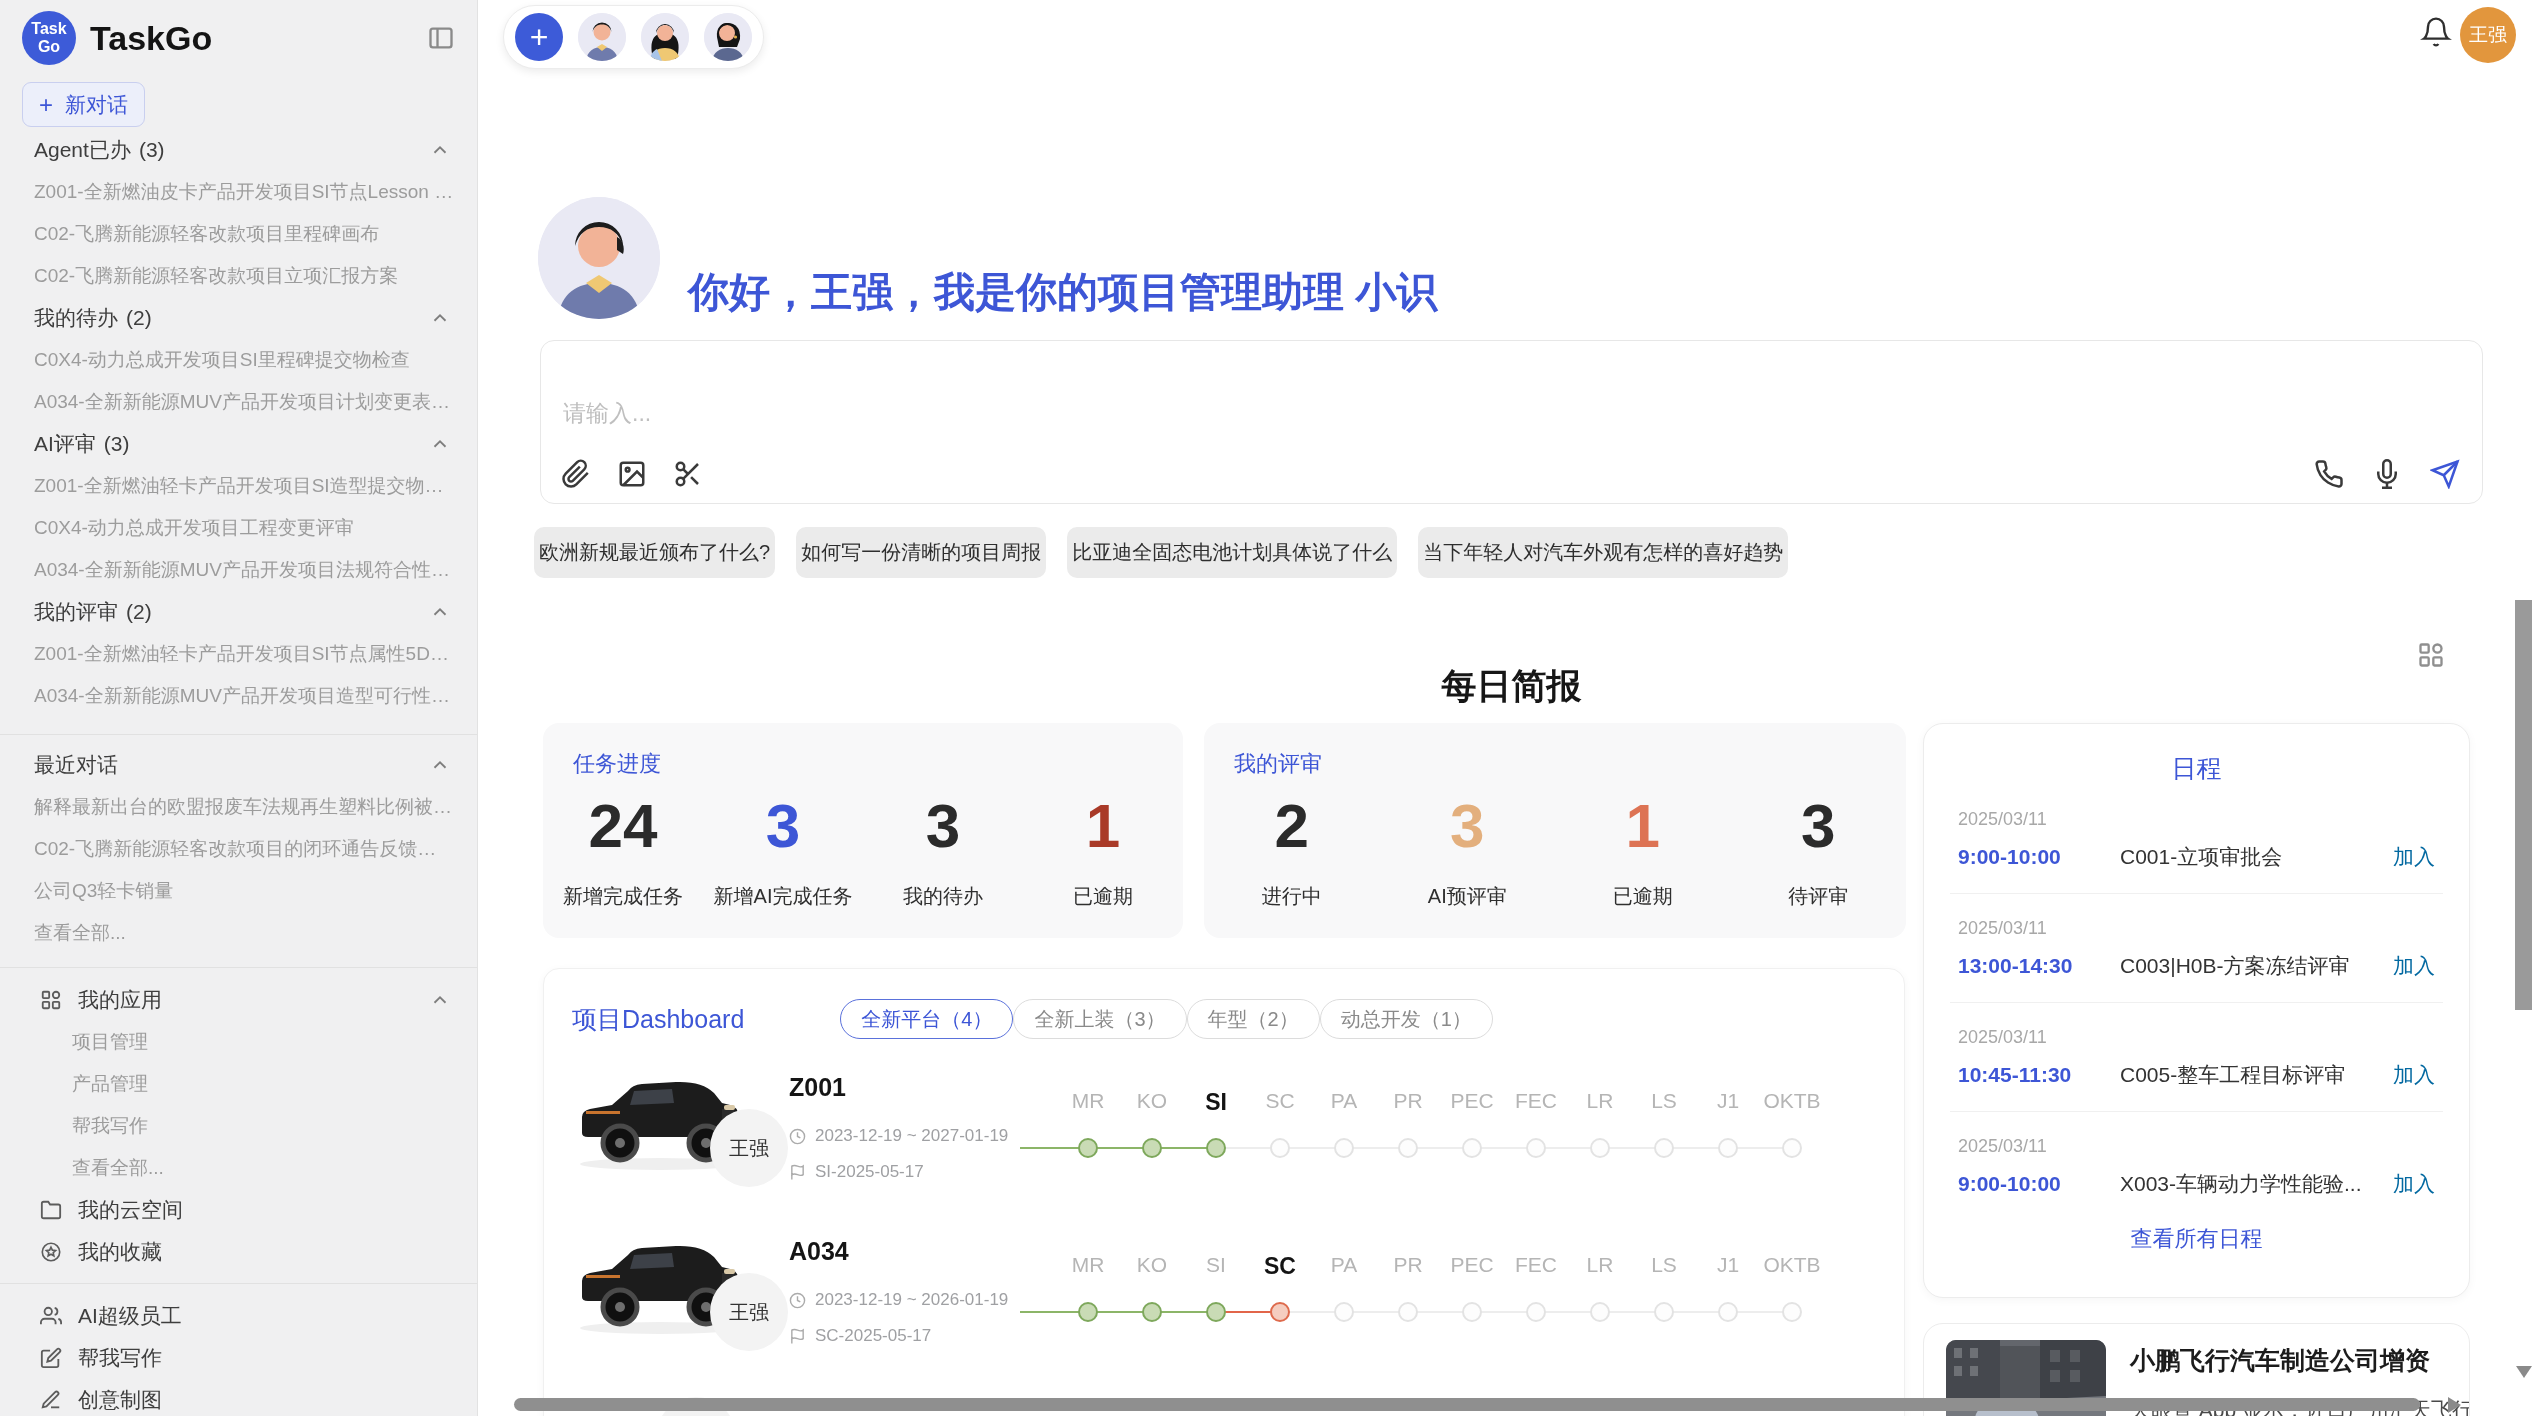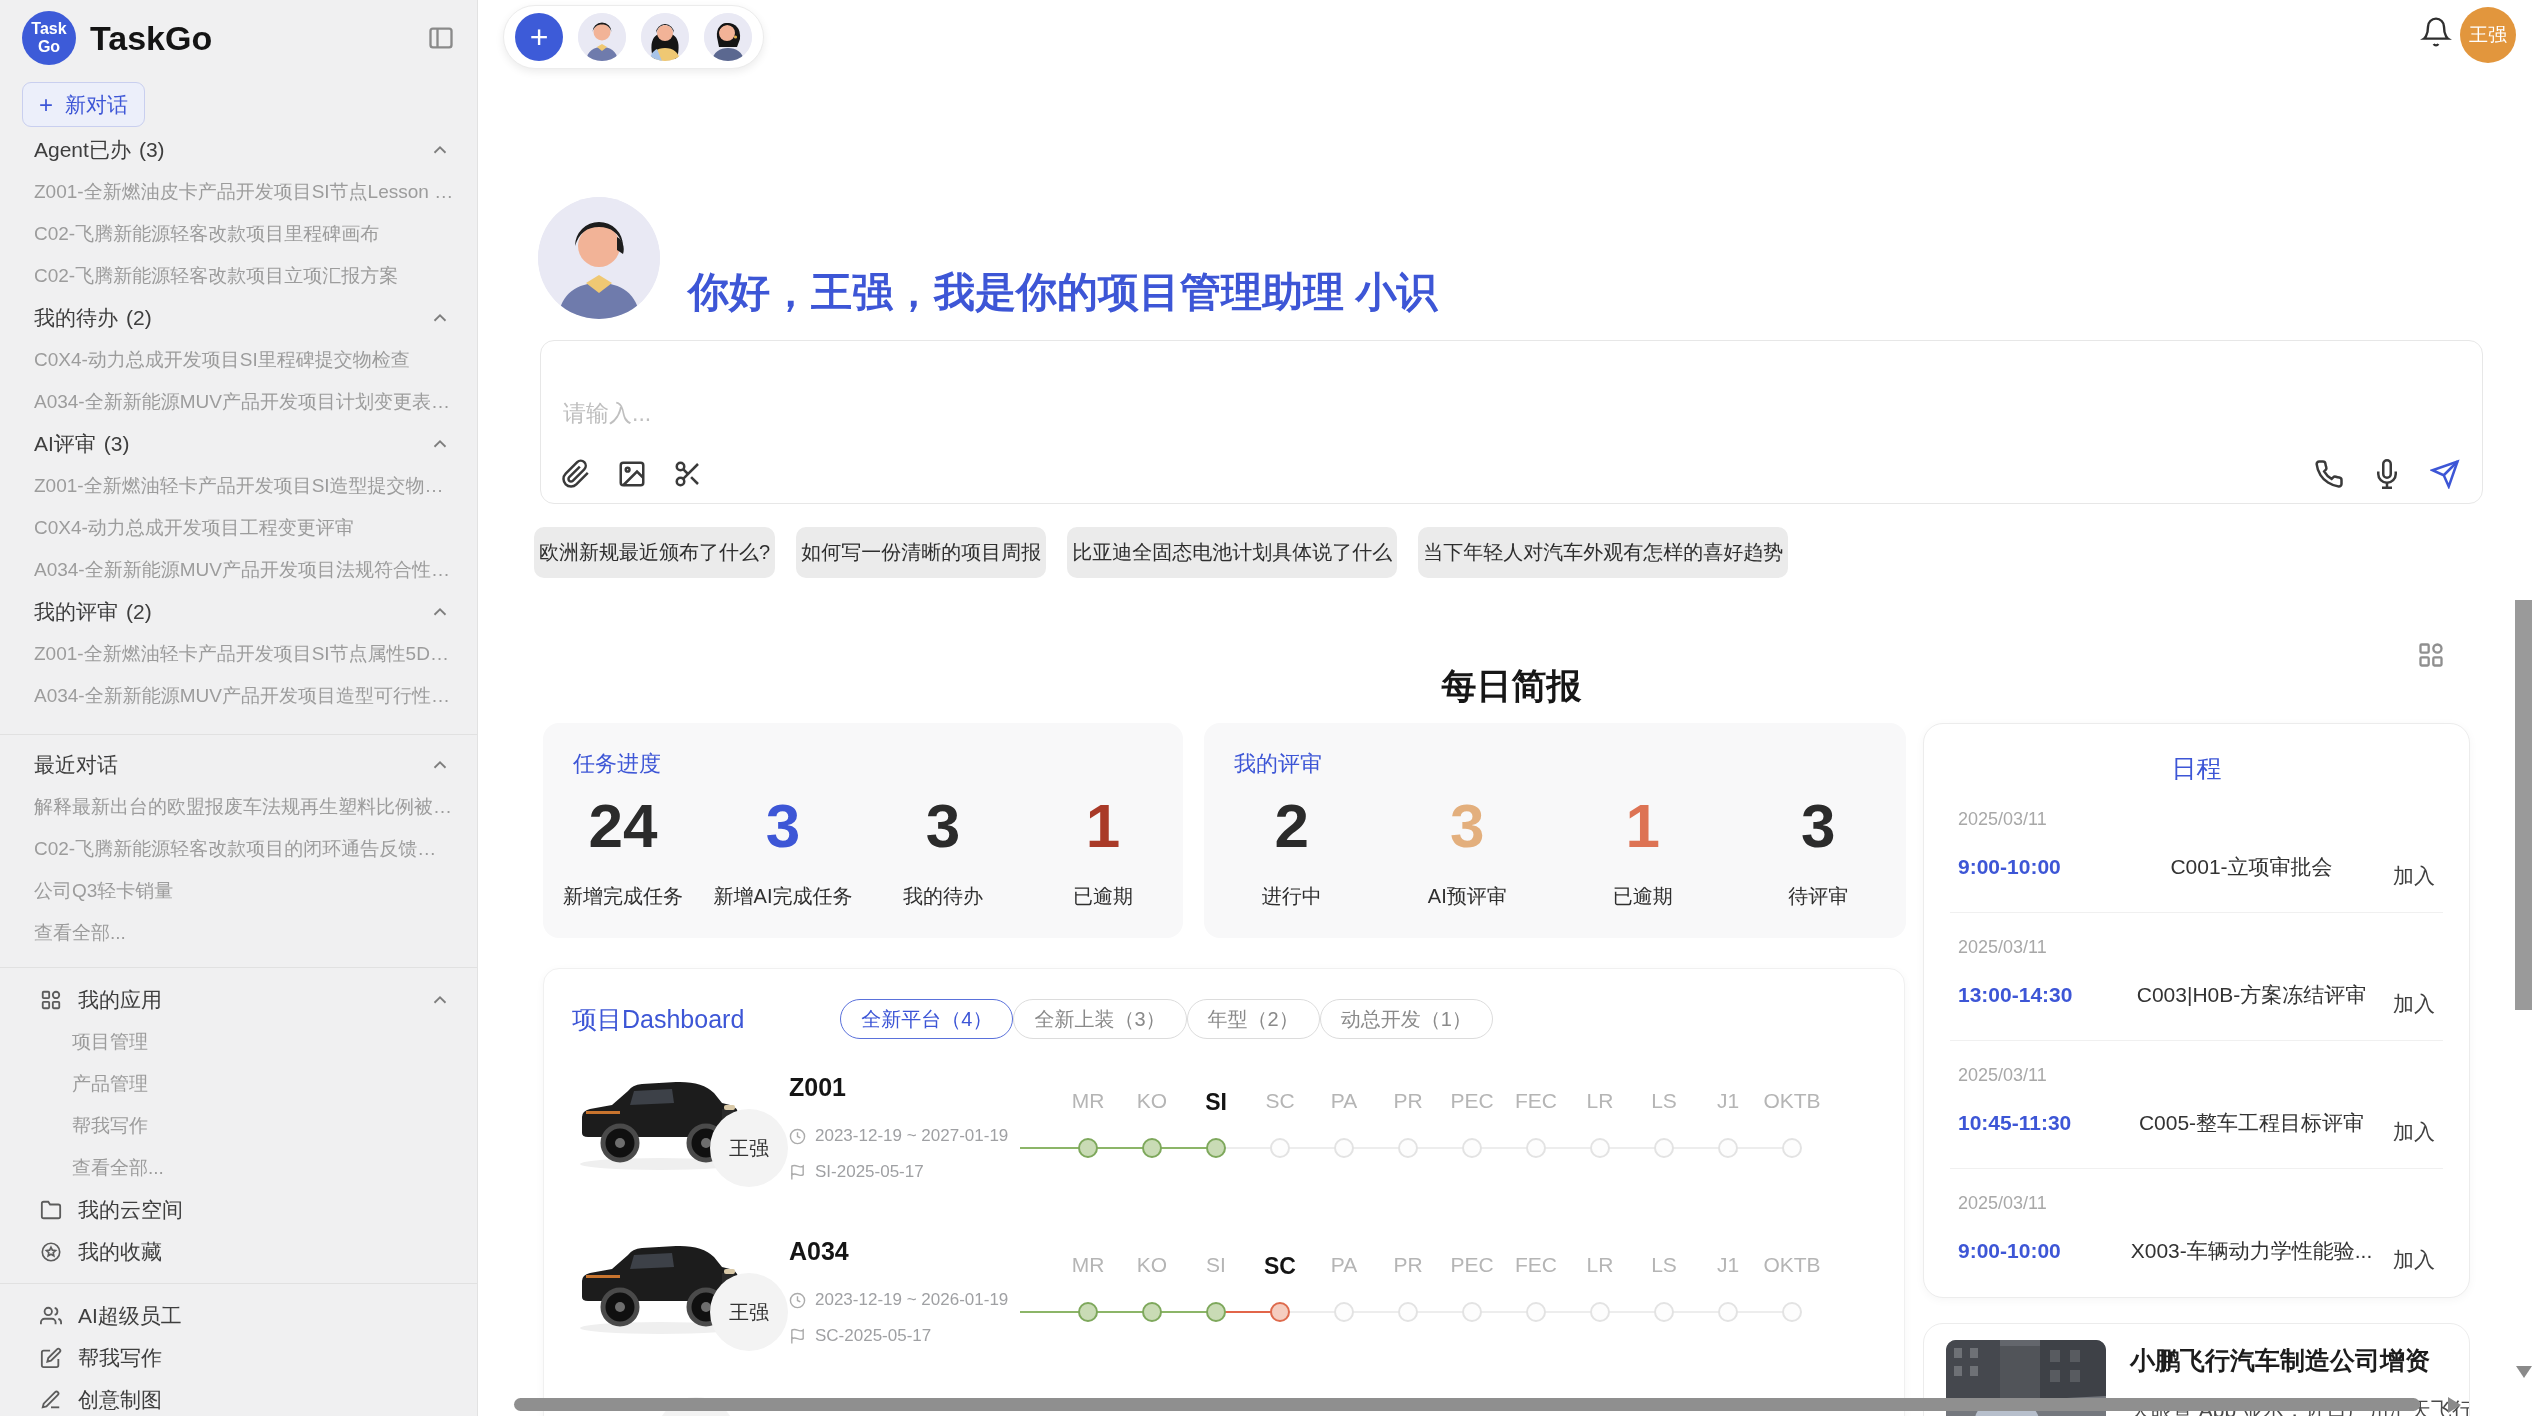--- a/index.html
+++ b/index.html
@@ -114,22 +114,22 @@
 
   
   .sched-card{position:absolute;left:1923px;top:723px;width:547px;height:575px;background:#fff;
               border:1px solid #ECECEC;border-radius:20px;box-shadow:0 2px 10px rgba(0,0,0,.04);
               box-sizing:border-box;overflow:hidden;}
   .sched-title{text-align:center;margin-top:28px;font-size:25px;color:#3D56D6;}
   .event{padding:24px 34px 0 34px;}
   .event .edate{font-size:18px;color:#A8A8A8;}
   .event .erow{display:flex;align-items:center;margin-top:13px;}
   .event .etime{width:162px;font-size:21px;font-weight:700;color:#3D56D6;flex:none;}
-  .event .etitle{flex:1;font-size:21px;color:#333;white-space:nowrap;overflow:hidden;text-align:center;}
-  .event .join{font-size:21px;color:#404040;margin-left:10px;cursor:pointer;flex:none;margin-top:19px;}
+  .event .etitle{flex:1;font-size:21px;color:#333;white-space:nowrap;overflow:hidden;}
+  .event .join{font-size:21px;color:#0369a1;margin-left:10px;cursor:pointer;flex:none;}
   .ediv{height:1px;background:#F0F0F0;margin:22px 26px 0 26px;}
   .sched-footer{text-align:center;font-size:22px;color:#3D56D6;margin-top:26px;cursor:pointer;}
 
   
   .news-card{position:absolute;left:1923px;top:1323px;width:547px;height:140px;background:#fff;
              border:1px solid #ECECEC;border-radius:20px 20px 0 0;overflow:hidden;display:flex;
              padding:16px 22px;gap:24px;box-sizing:border-box;}
   .news-img{width:160px;height:100px;border-radius:10px;overflow:hidden;flex:none;}
   .news-title{font-size:25px;font-weight:700;color:#1C1C1C;margin-top:4px;}
   .news-body{font-size:21px;color:#4a4a4a;margin-top:19px;white-space:nowrap;overflow:hidden;}

